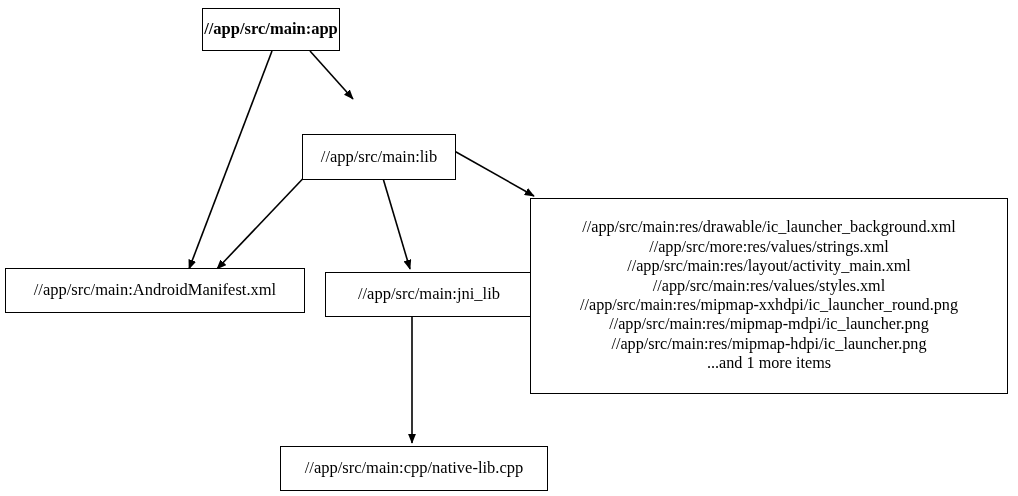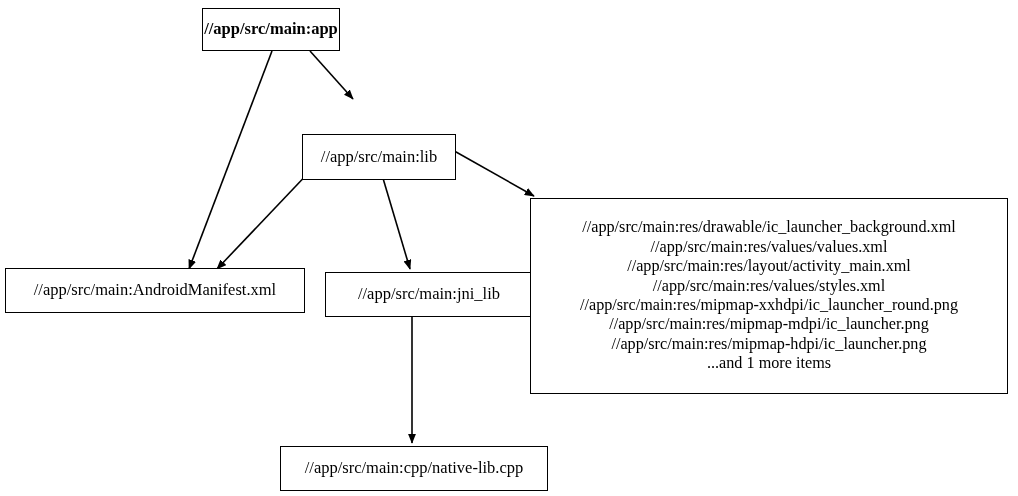--- a/index.html
+++ b/index.html
@@ -84,21 +84,21 @@
   <div class="node" id="node-app">//app/src/main:app</div>
 
   <div class="node" id="node-lib">//app/src/main:lib</div>
 
   <div class="node" id="node-manifest">//app/src/main:AndroidManifest.xml</div>
 
   <div class="node" id="node-jnilib">//app/src/main:jni_lib</div>
 
   <div class="node node-multiline" id="node-resources">
     <span class="line">//app/src/main:res/drawable/ic_launcher_background.xml</span>
-    <span class="line">//app/src/main:res/values/values.xml</span>
+    <span class="line">//app/src/more:res/values/strings.xml</span>
     <span class="line">//app/src/main:res/layout/activity_main.xml</span>
     <span class="line">//app/src/main:res/values/styles.xml</span>
     <span class="line">//app/src/main:res/mipmap-xxhdpi/ic_launcher_round.png</span>
     <span class="line">//app/src/main:res/mipmap-mdpi/ic_launcher.png</span>
     <span class="line">//app/src/main:res/mipmap-hdpi/ic_launcher.png</span>
     <span class="line">...and 1 more items</span>
   </div>
 
   <div class="node" id="node-nativelib">//app/src/main:cpp/native-lib.cpp</div>
 

